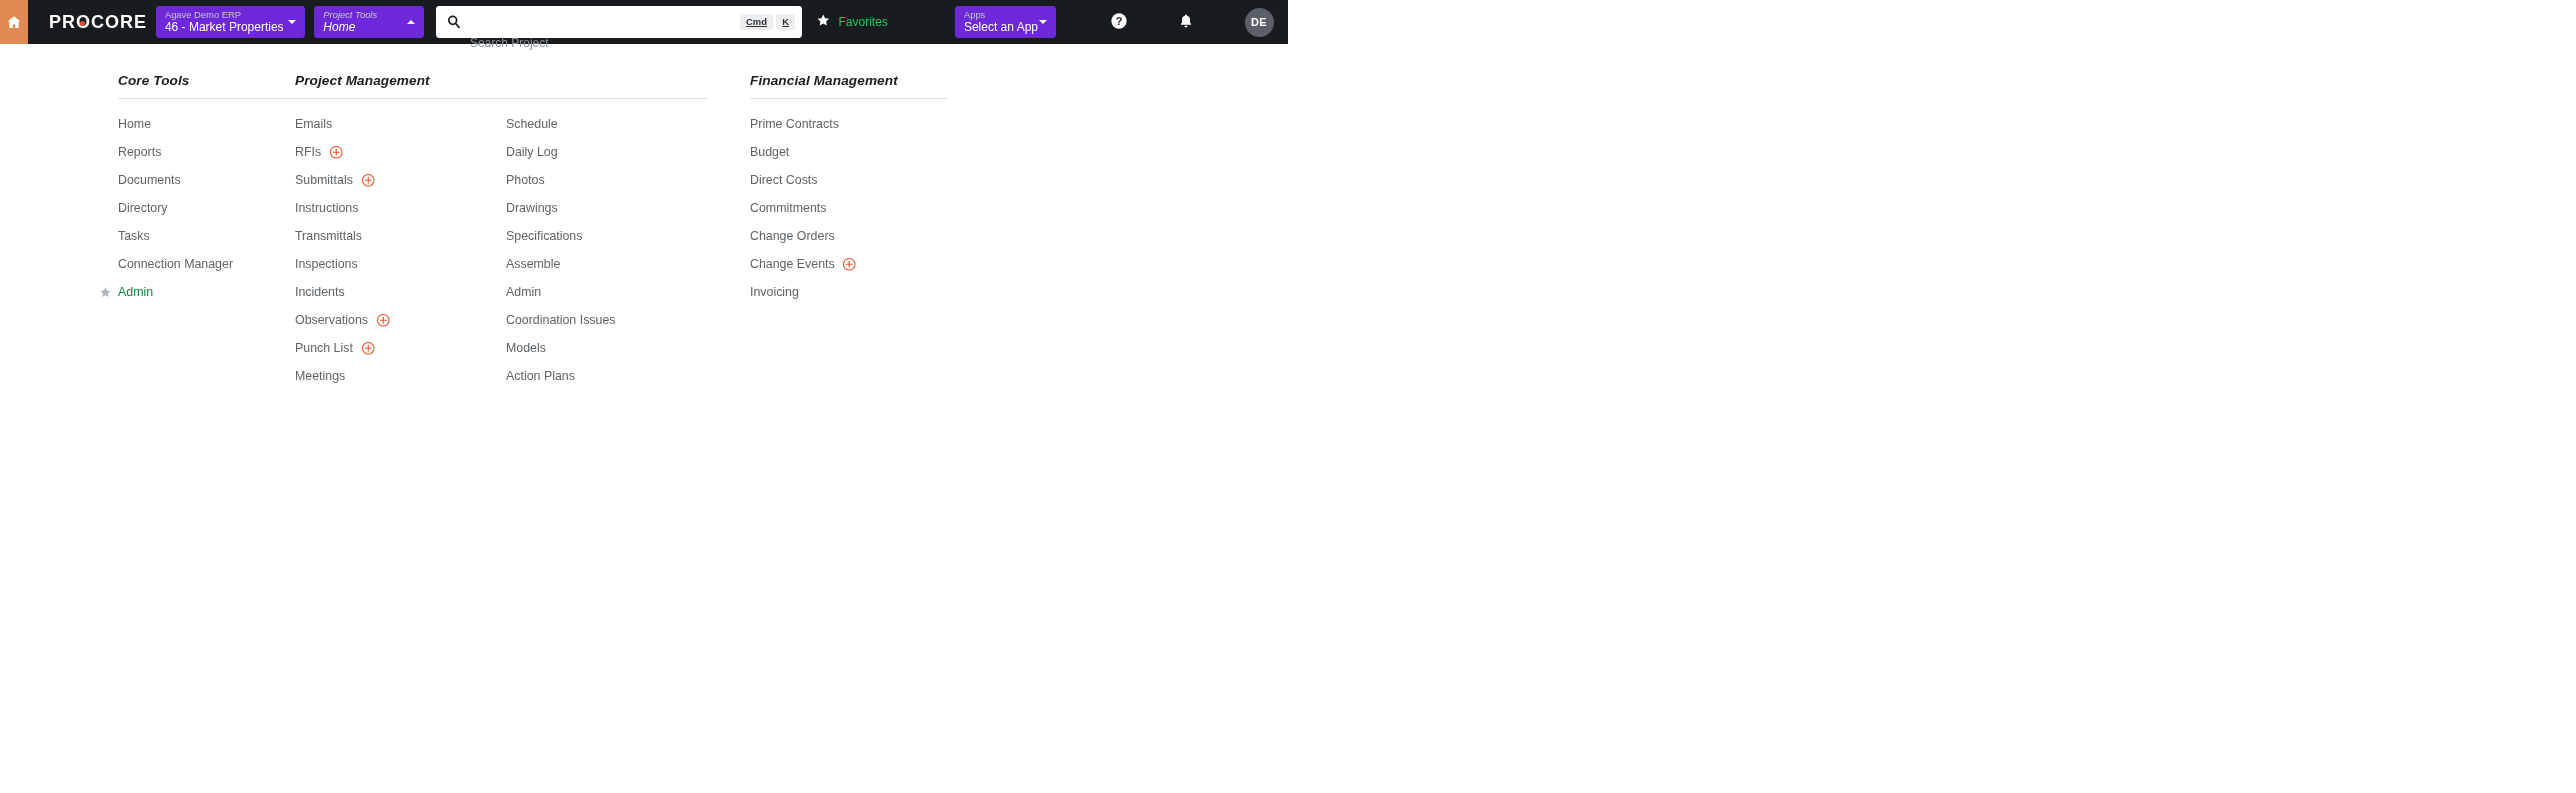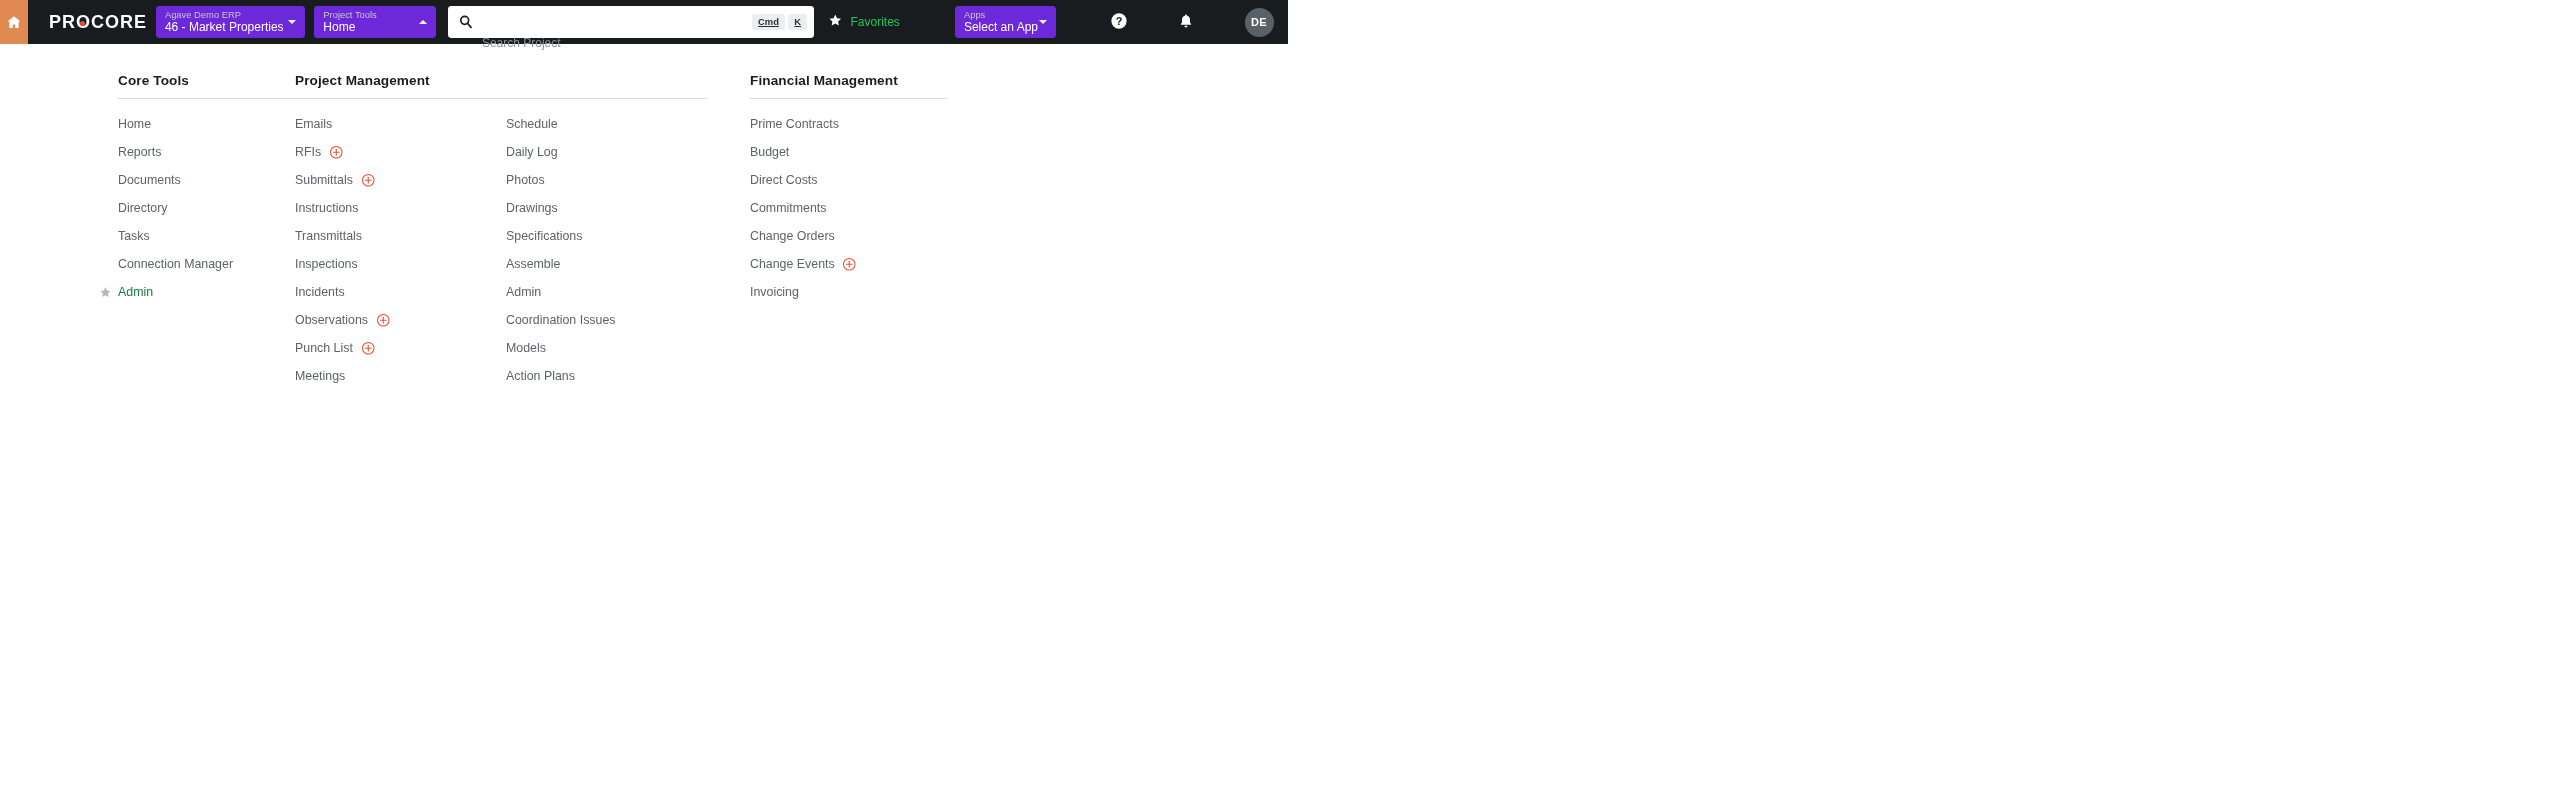--- a/index.html
+++ b/index.html
@@ -90,21 +90,21 @@
     top: 50%;
     transform: translateY(-50%);
     width: 0; height: 0;
     border-left: 4.3px solid transparent;
     border-right: 4.3px solid transparent;
   }
   .caret-down { border-top: 4.3px solid #ffffff; }
   .caret-up   { border-bottom: 4.3px solid #ffffff; }
 
   #project-select { margin-left: 8.5px; width: 149px; }
-  #tools-select   { margin-left: 9.4px; width: 122px; }
+  #tools-select   { margin-left: 9.4px; width: 110px; font-style: italic; }
 
   .search-wrap {
     margin: 6px 0 6px 12px;
     height: 32px;
     width: 366px;
     background: #ffffff;
     border-radius: 3.4px;
     display: flex;
     align-items: center;
     padding: 0 6.8px 0 10.2px;
@@ -194,20 +194,21 @@
   #group-core      { width: 237px; padding-left: 118px; }
   #group-pm        { width: 455px; padding-left: 58px; }
   #group-financial { width: 341px; padding-left: 58px; }
 
   .group-title {
     font-size: 13.6px;
     font-weight: 700;
     color: #1A1D20;
     padding-bottom: 10.2px;
     letter-spacing: 0.1px;
+    font-style: italic;
   }
   .group-rule {
     border-bottom: 0.9px solid #DCDEE0;
     margin-bottom: 11px;
   }
   #group-core .group-rule      { width: 195px; }
   #group-pm .group-rule        { width: 413px; }
   #group-financial .group-rule { width: 198px; }
 
   .group-cols { display: flex; }

